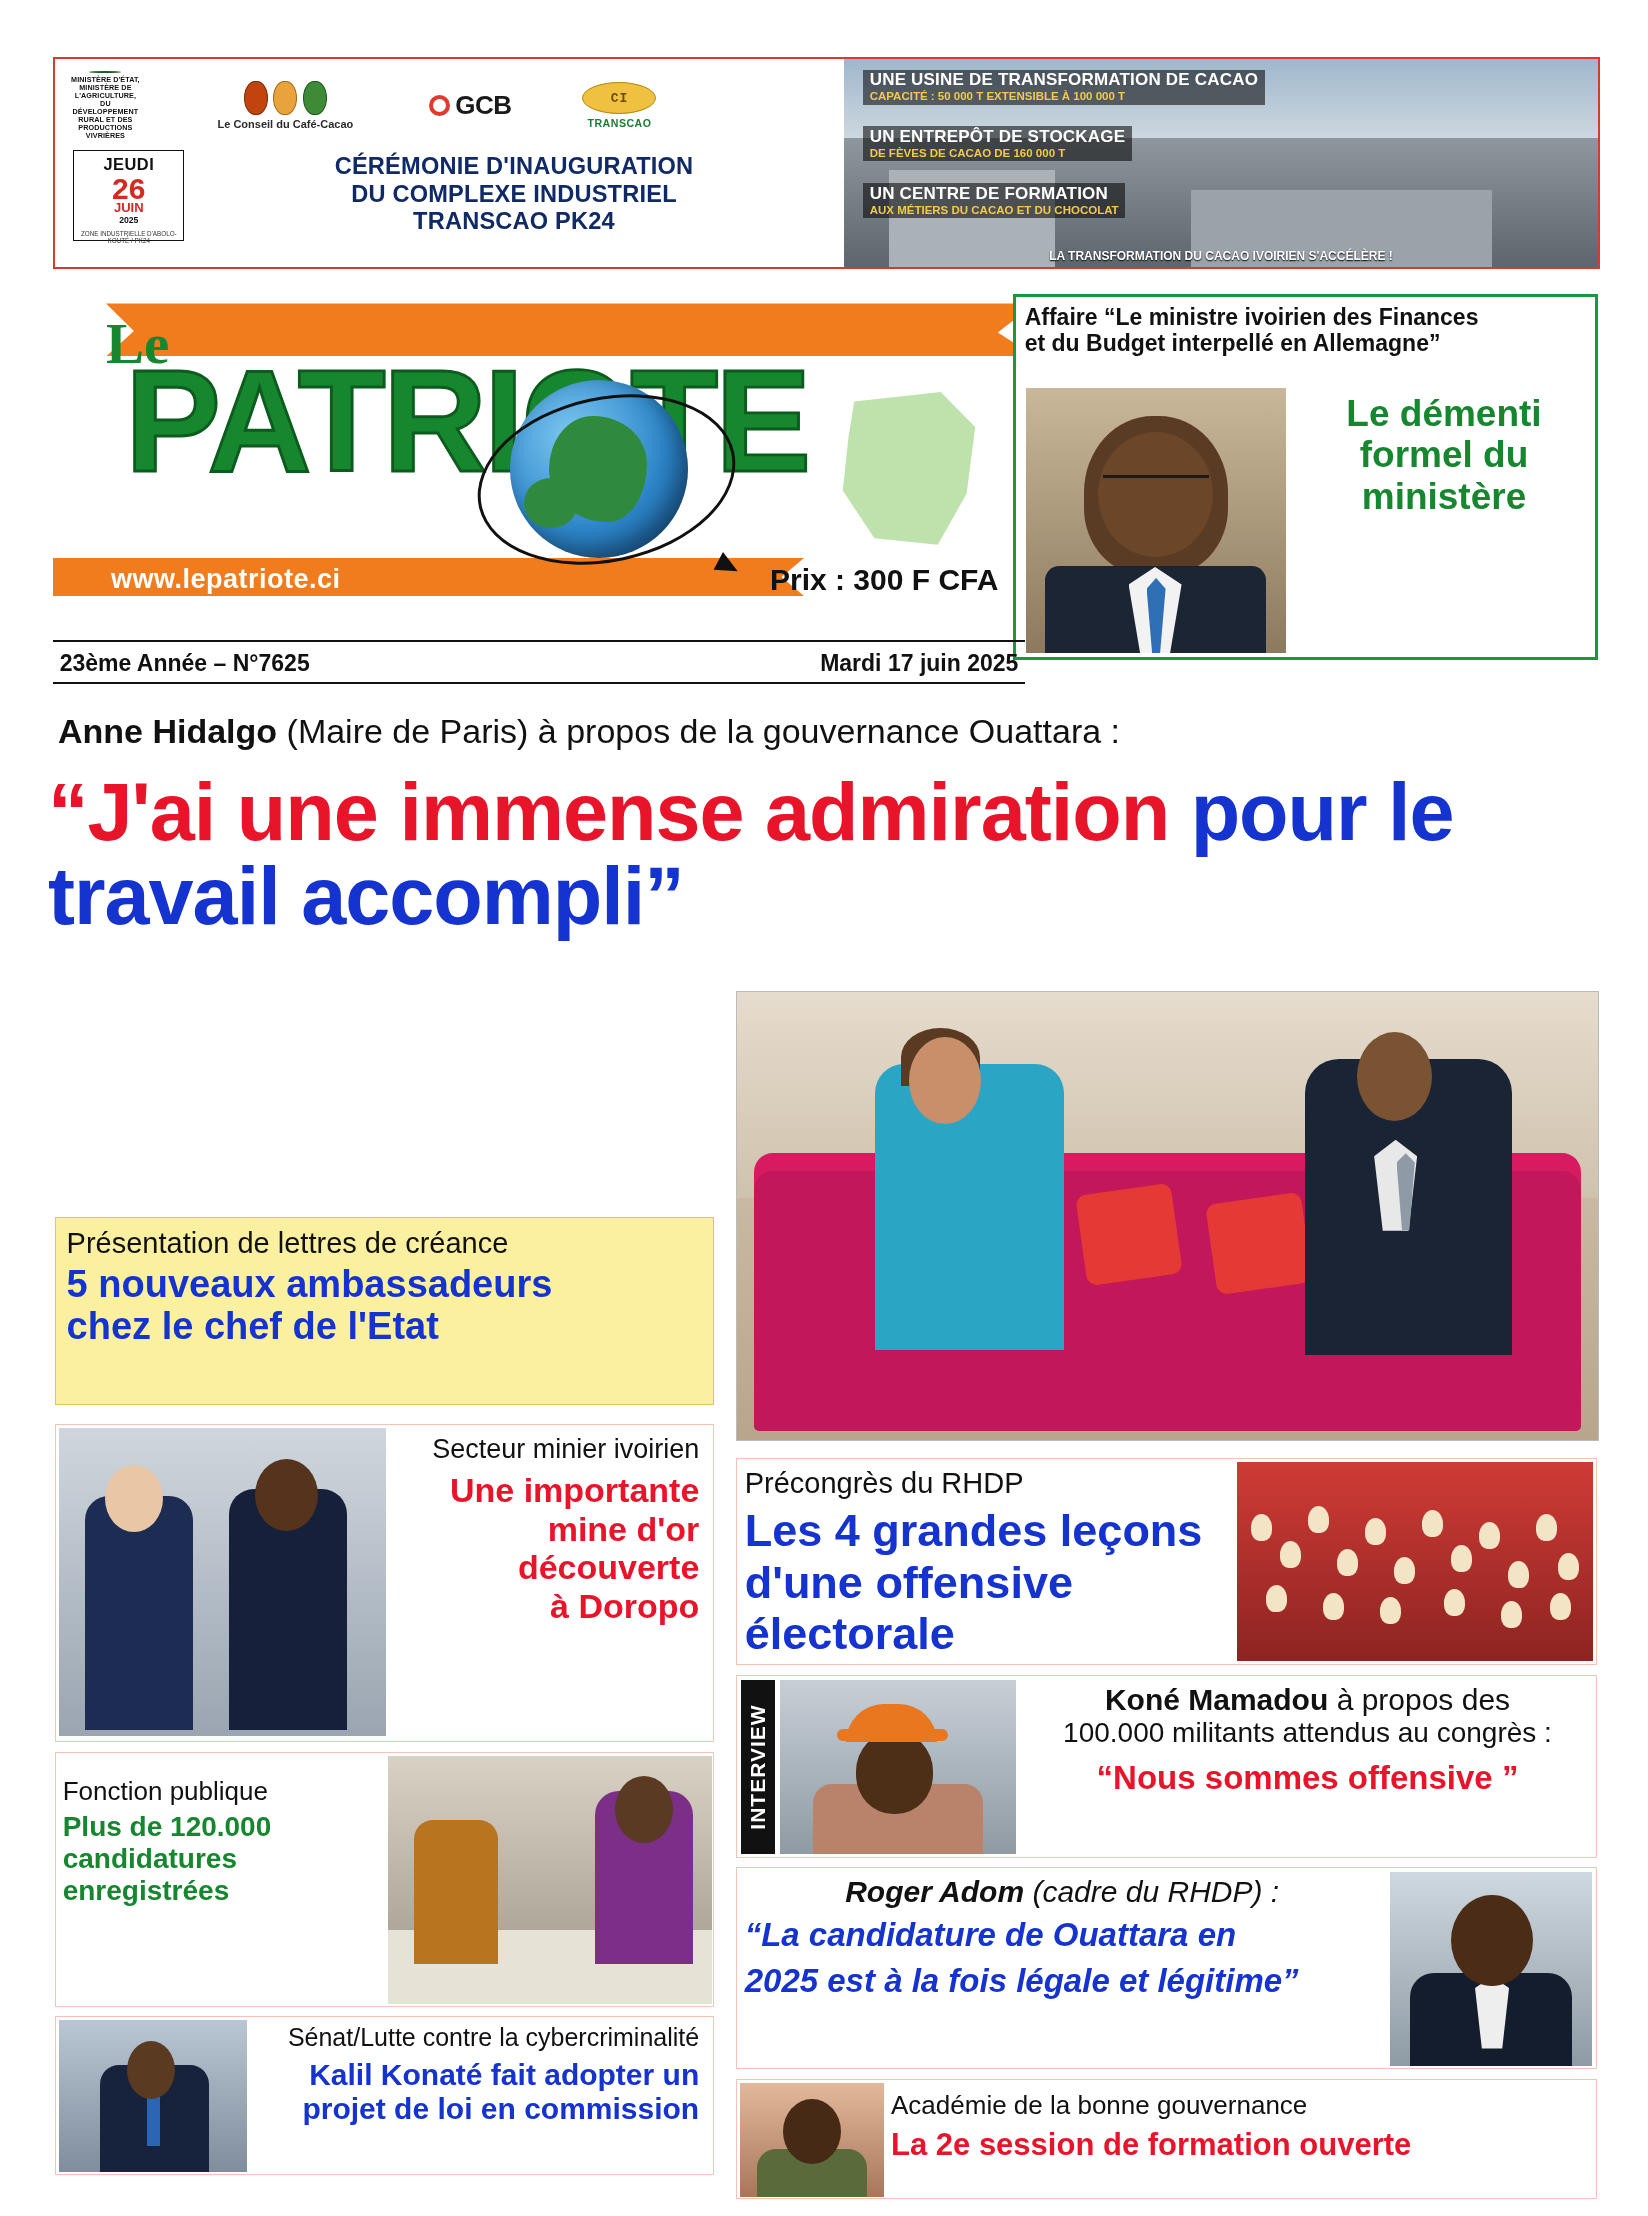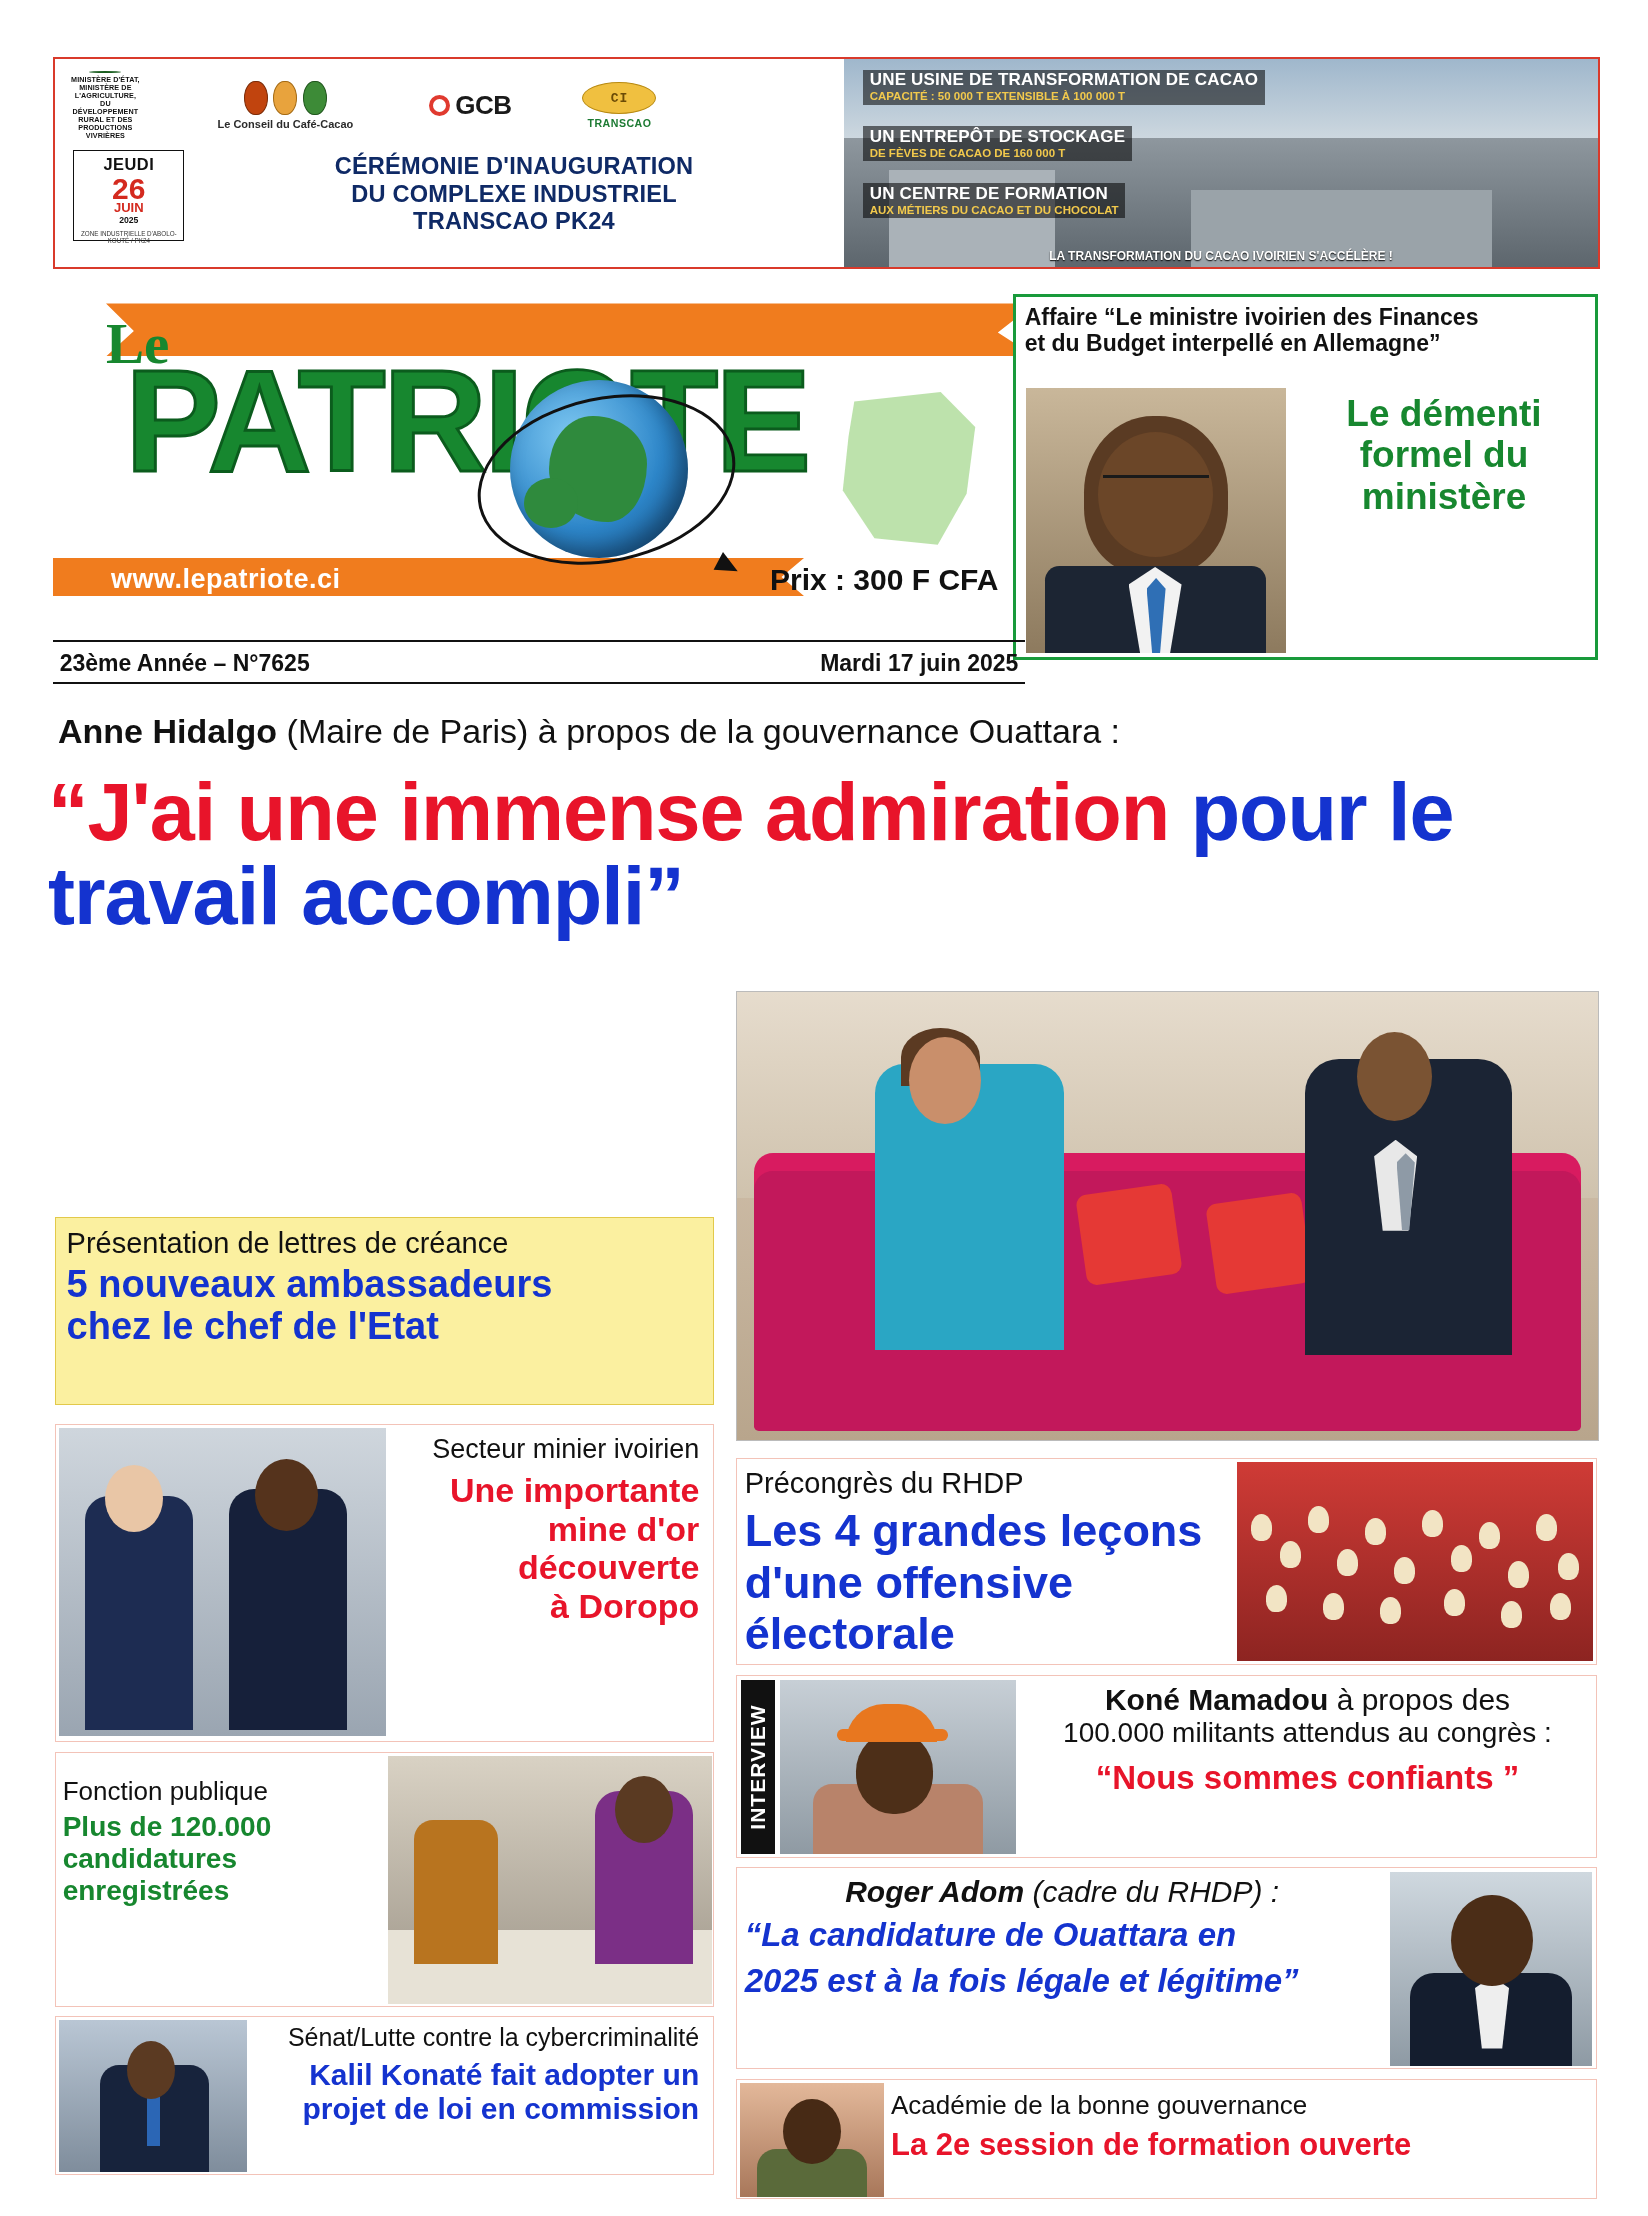--- a/index.html
+++ b/index.html
@@ -409,21 +409,21 @@
       <div class="f"></div>
       <div class="cap"></div>
       <div class="cap2"></div>
     </div>
     <div class="itv-text">
       <div class="l1">
         <b>Koné Mamadou</b>
         <span>à propos des</span>
       </div>
       <div class="l2">100.000 militants attendus au congrès :</div>
-      <div class="q">“Nous sommes confiants ”</div>
+      <div class="q">“Nous sommes offensive ”</div>
     </div>
   </div>
 
   <div class="adom">
     <div class="adom-text">
       <div class="at">
         <b>Roger Adom</b>
         <span>(cadre du RHDP) :</span>
       </div>
       <div class="ab">“La candidature de Ouattara en</div>

